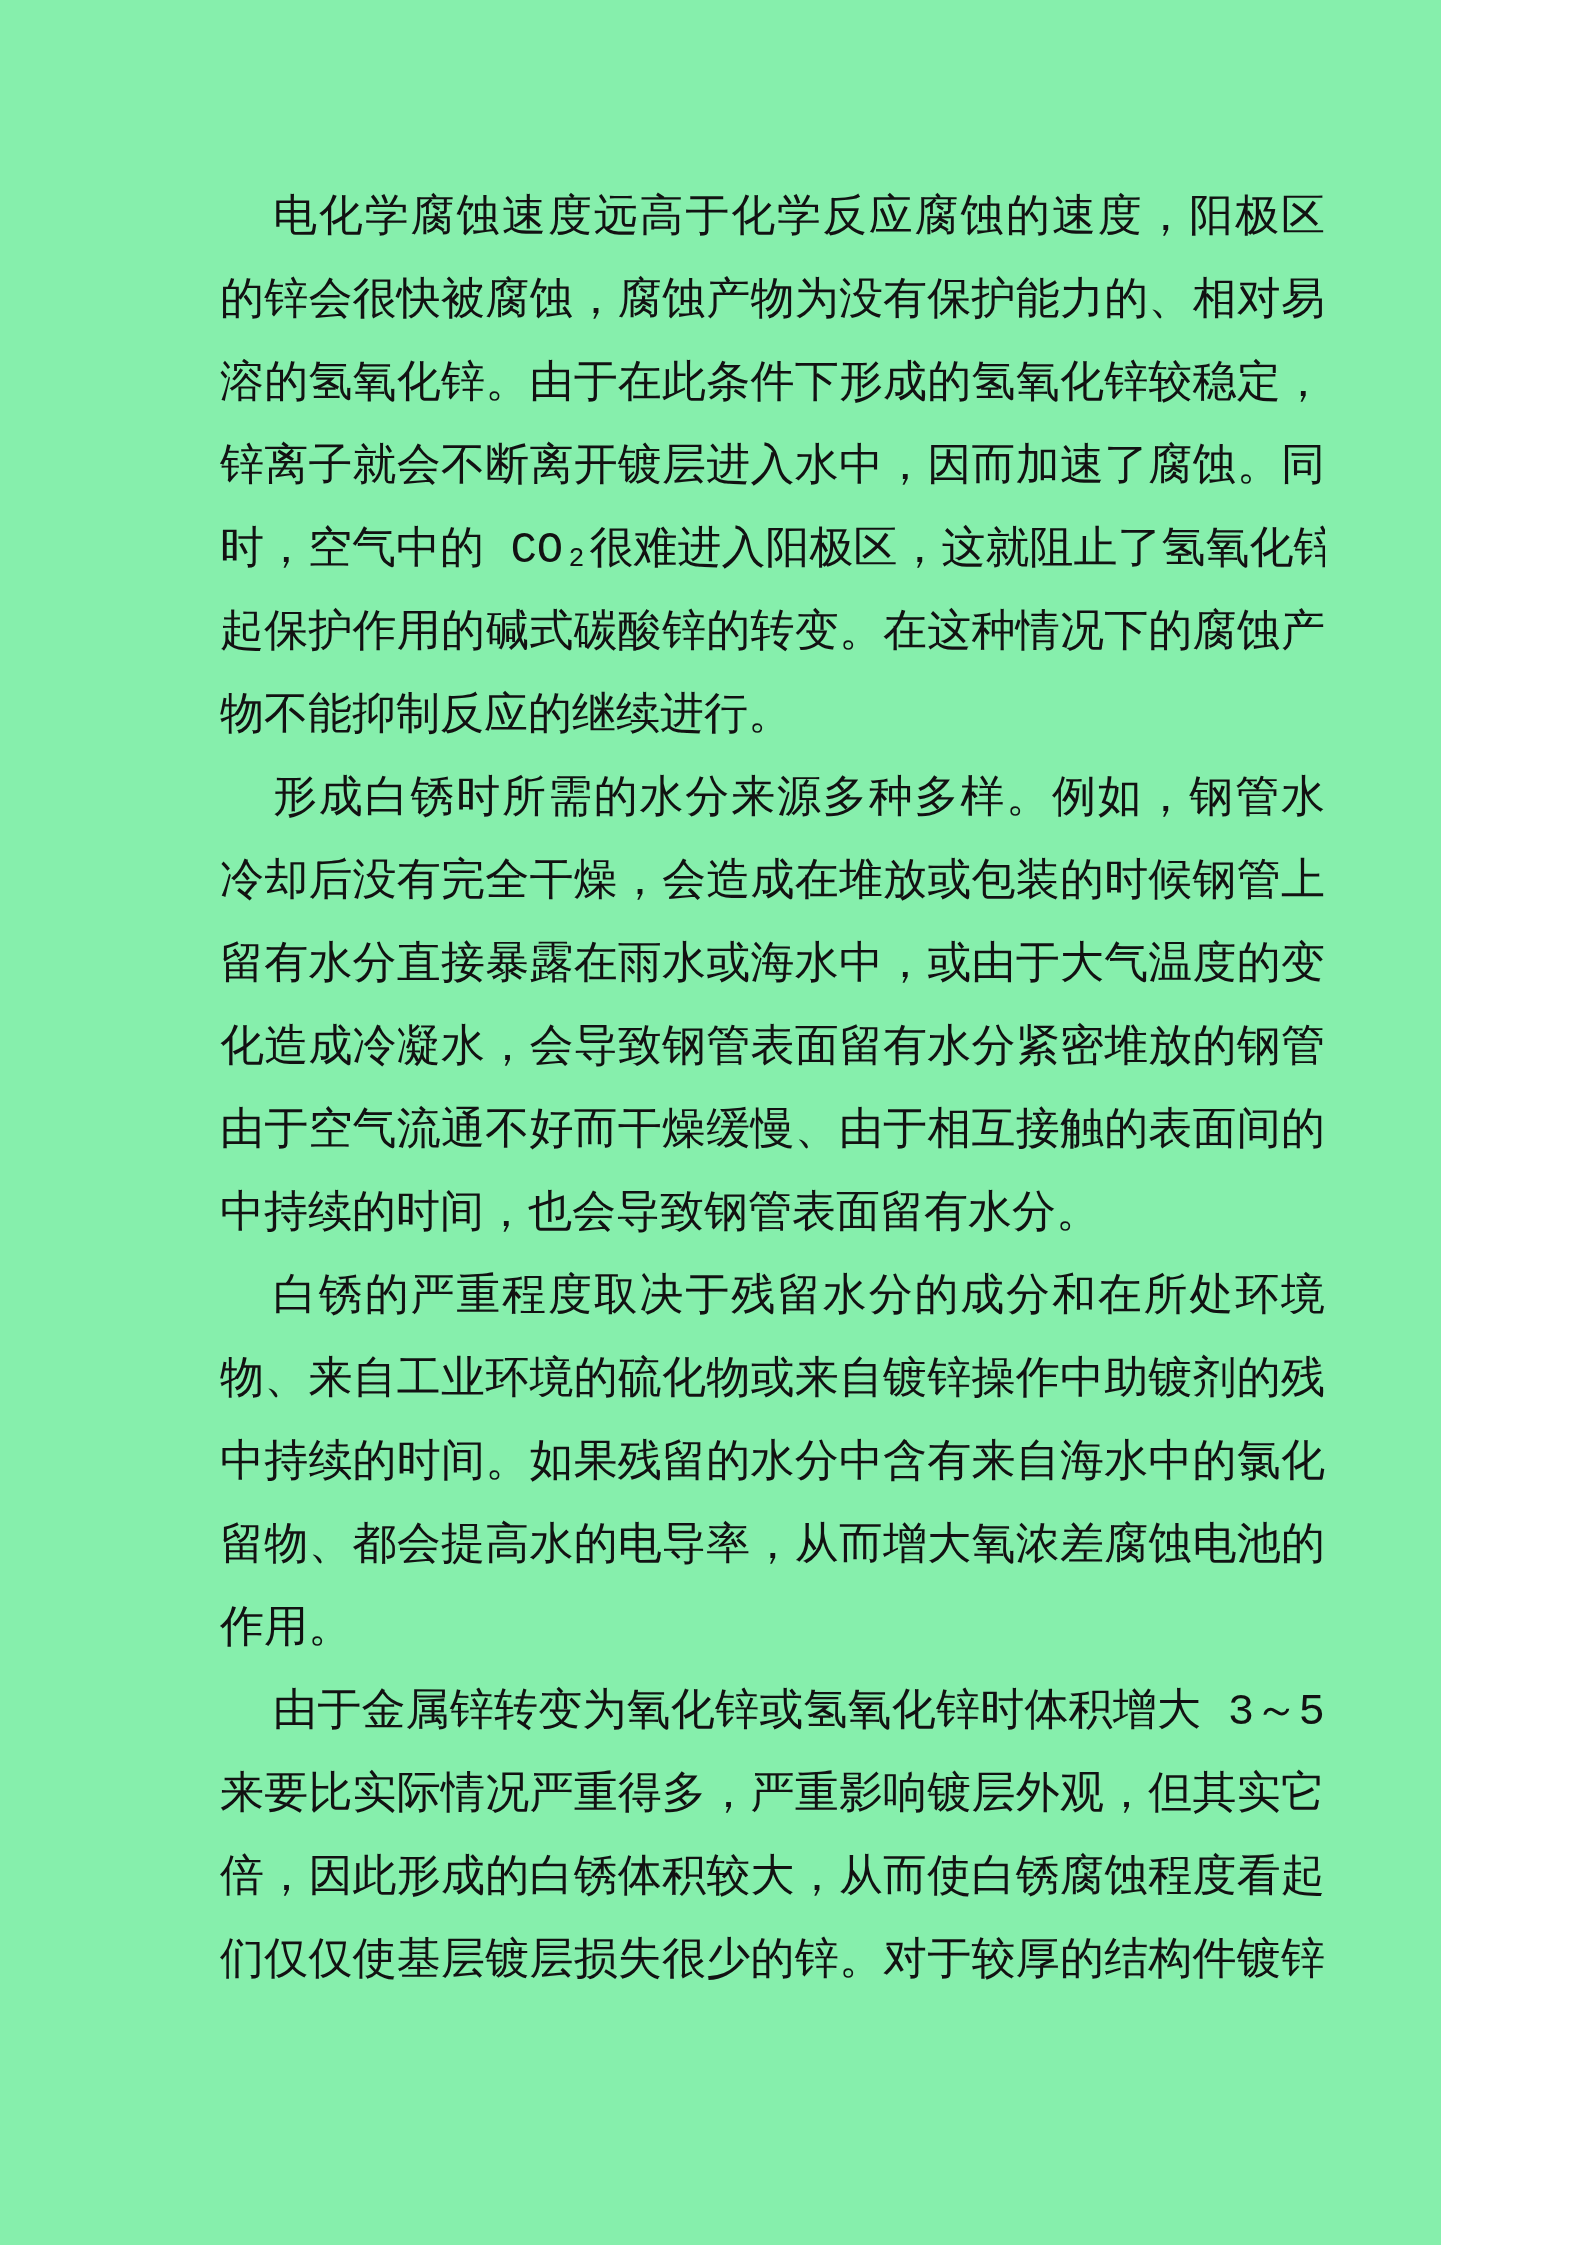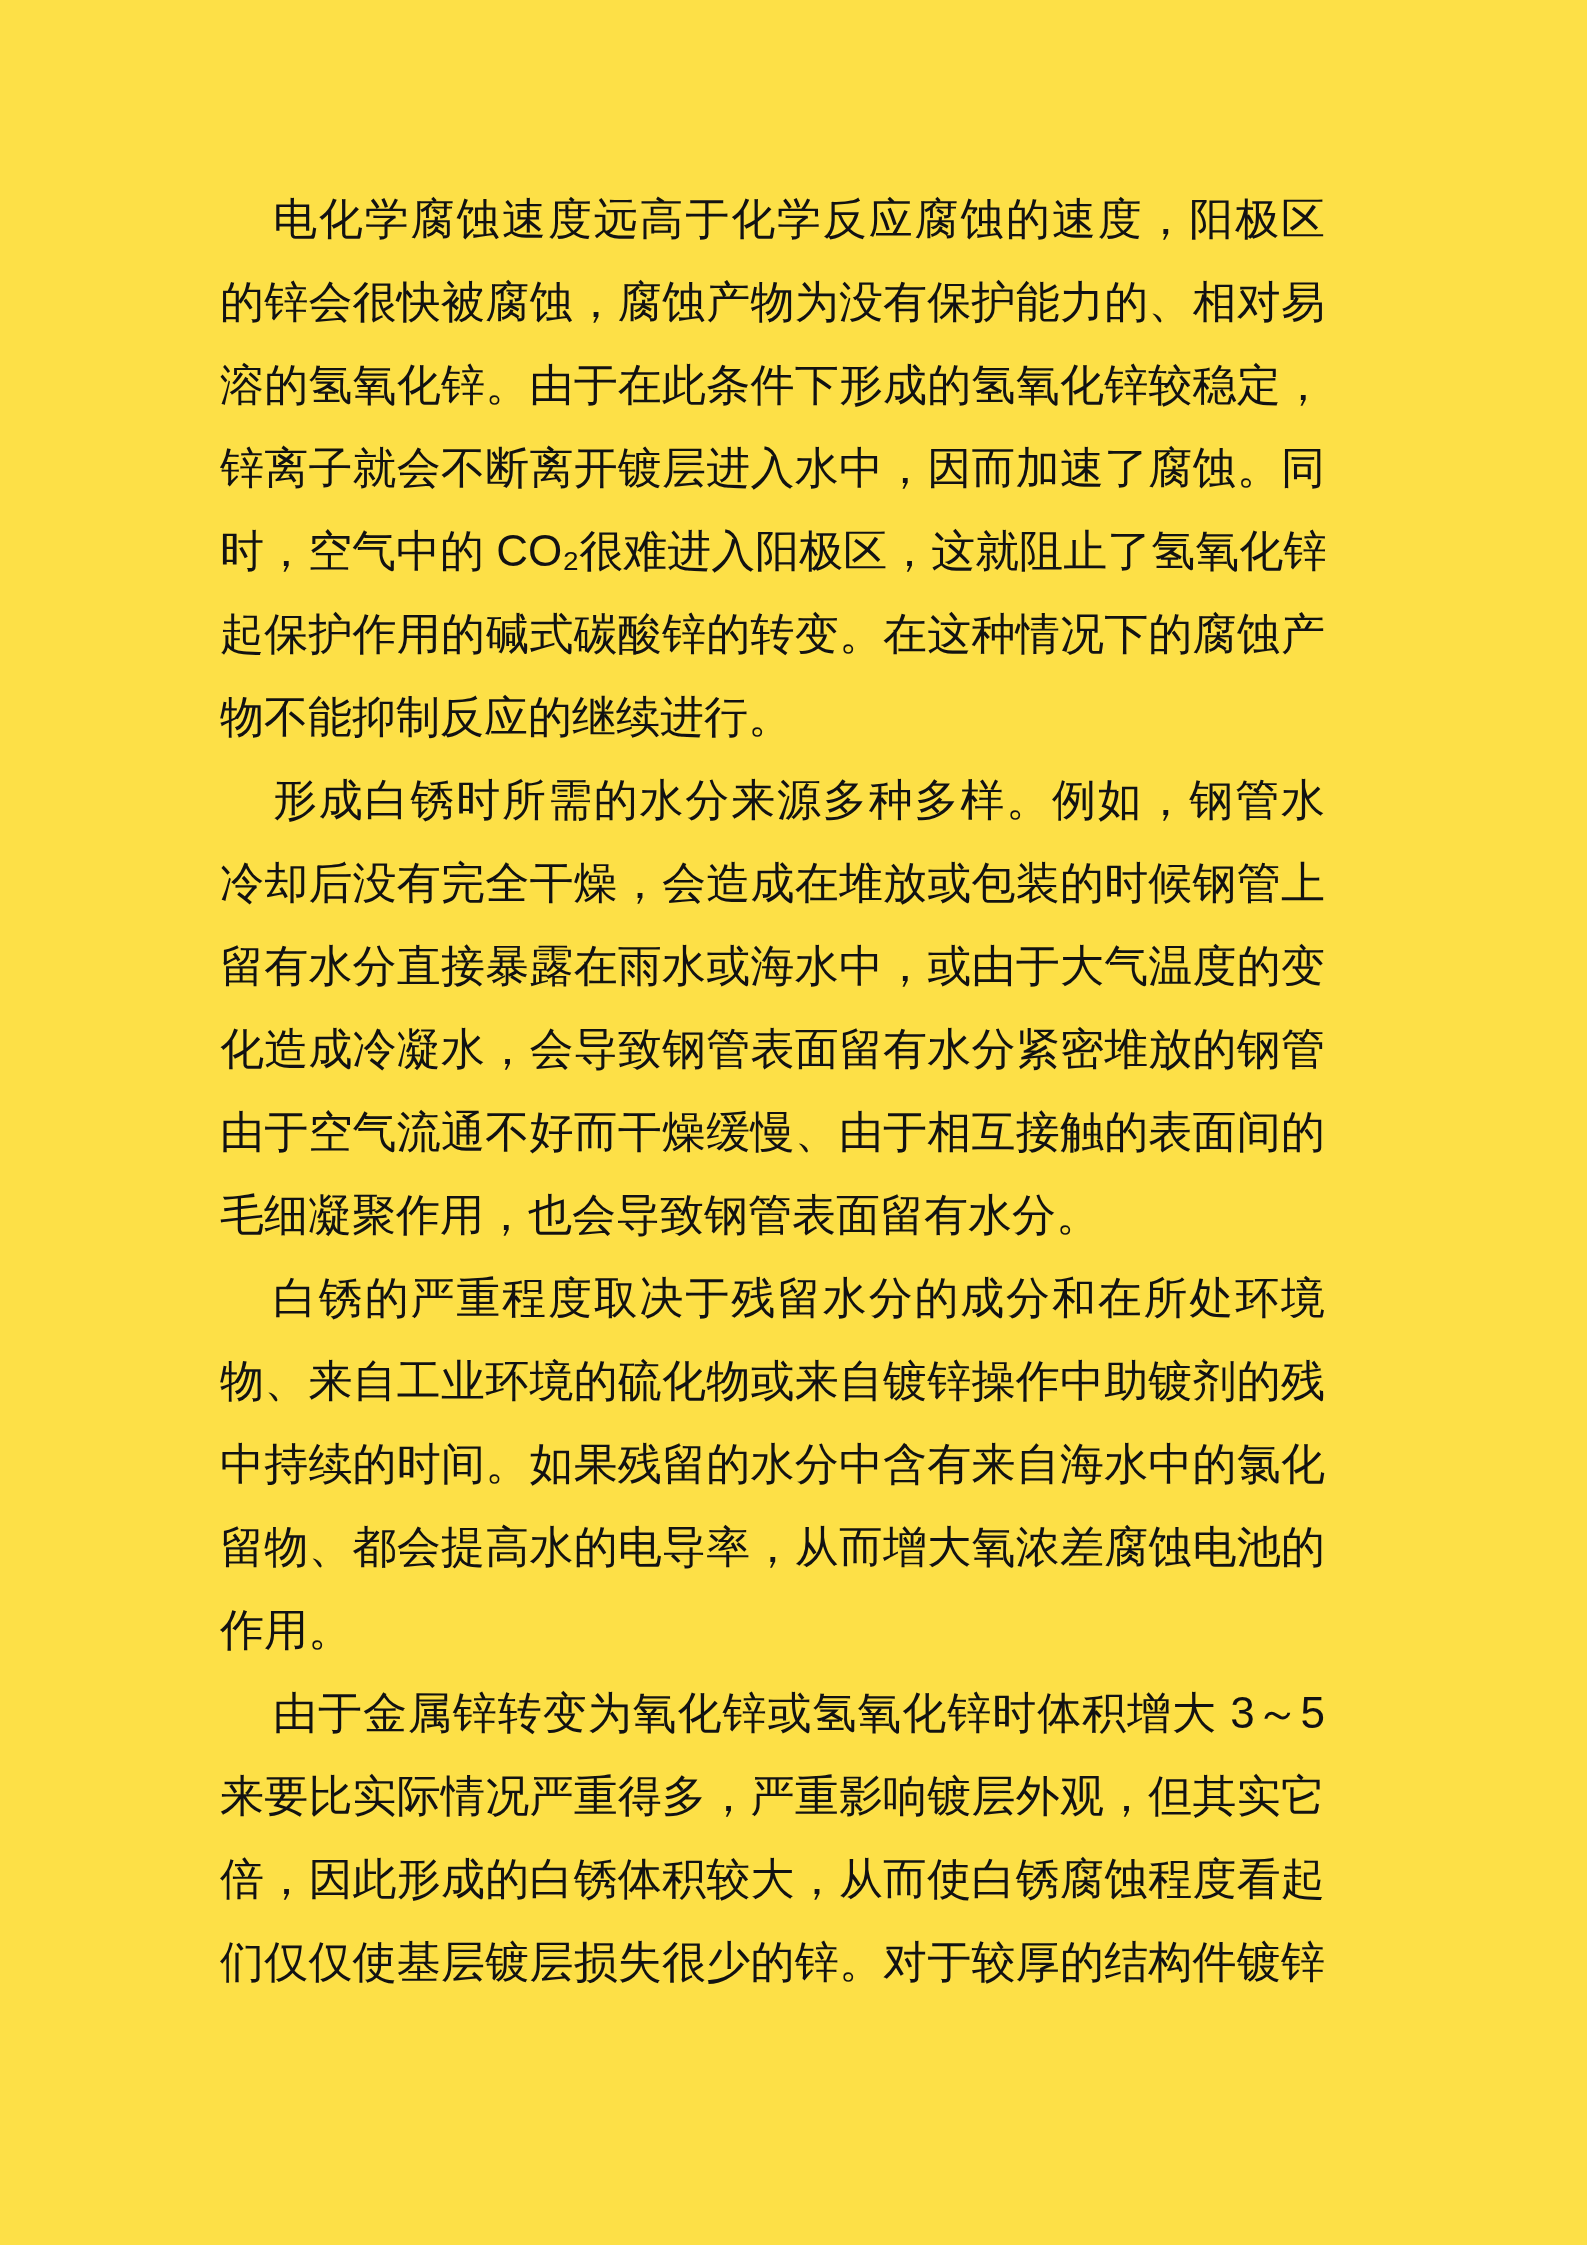--- a/index.html
+++ b/index.html
@@ -2,25 +2,25 @@
 <html><head>
 <meta charset="utf-8">
 <style>
   html, body {
     margin: 0;
     padding: 0;
     background: #ffffff;
   }
   .page {
     position: relative;
-    width: 1587px;
+    width: 1441px;
     height: 2245px;
-    background: #fde047;
+    background: #86efac;
     overflow: hidden;
-    font-family: Liberation Sans, sans-serif;
+    font-family: Liberation Mono, monospace;
     color: #121212;
   }
   .text-block {
     position: absolute;
     left: 220px;
     top: 177px;
     width: 1105px;
   }
   .paragraph {
     margin: 0;
@@ -57,21 +57,21 @@
         <div class="line">时，空气中的 CO₂很难进入阳极区，这就阻止了氢氧化锌向</div>
         <div class="line">起保护作用的碱式碳酸锌的转变。在这种情况下的腐蚀产</div>
         <div class="line no-just">物不能抑制反应的继续进行。</div>
       </div>
       <div class="paragraph">
         <div class="line indent">形成白锈时所需的水分来源多种多样。例如，钢管水</div>
         <div class="line">冷却后没有完全干燥，会造成在堆放或包装的时候钢管上</div>
         <div class="line">留有水分直接暴露在雨水或海水中，或由于大气温度的变</div>
         <div class="line">化造成冷凝水，会导致钢管表面留有水分紧密堆放的钢管</div>
         <div class="line">由于空气流通不好而干燥缓慢、由于相互接触的表面间的</div>
-        <div class="line no-just">毛细凝聚作用，也会导致钢管表面留有水分。</div>
+        <div class="line no-just">中持续的时间，也会导致钢管表面留有水分。</div>
       </div>
       <div class="paragraph">
         <div class="line indent">白锈的严重程度取决于残留水分的成分和在所处环境</div>
         <div class="line">物、来自工业环境的硫化物或来自镀锌操作中助镀剂的残</div>
         <div class="line">中持续的时间。如果残留的水分中含有来自海水中的氯化</div>
         <div class="line">留物、都会提高水的电导率，从而增大氧浓差腐蚀电池的</div>
         <div class="line no-just">作用。</div>
       </div>
       <div class="paragraph">
         <div class="line indent">由于金属锌转变为氧化锌或氢氧化锌时体积增大 3～5</div>

